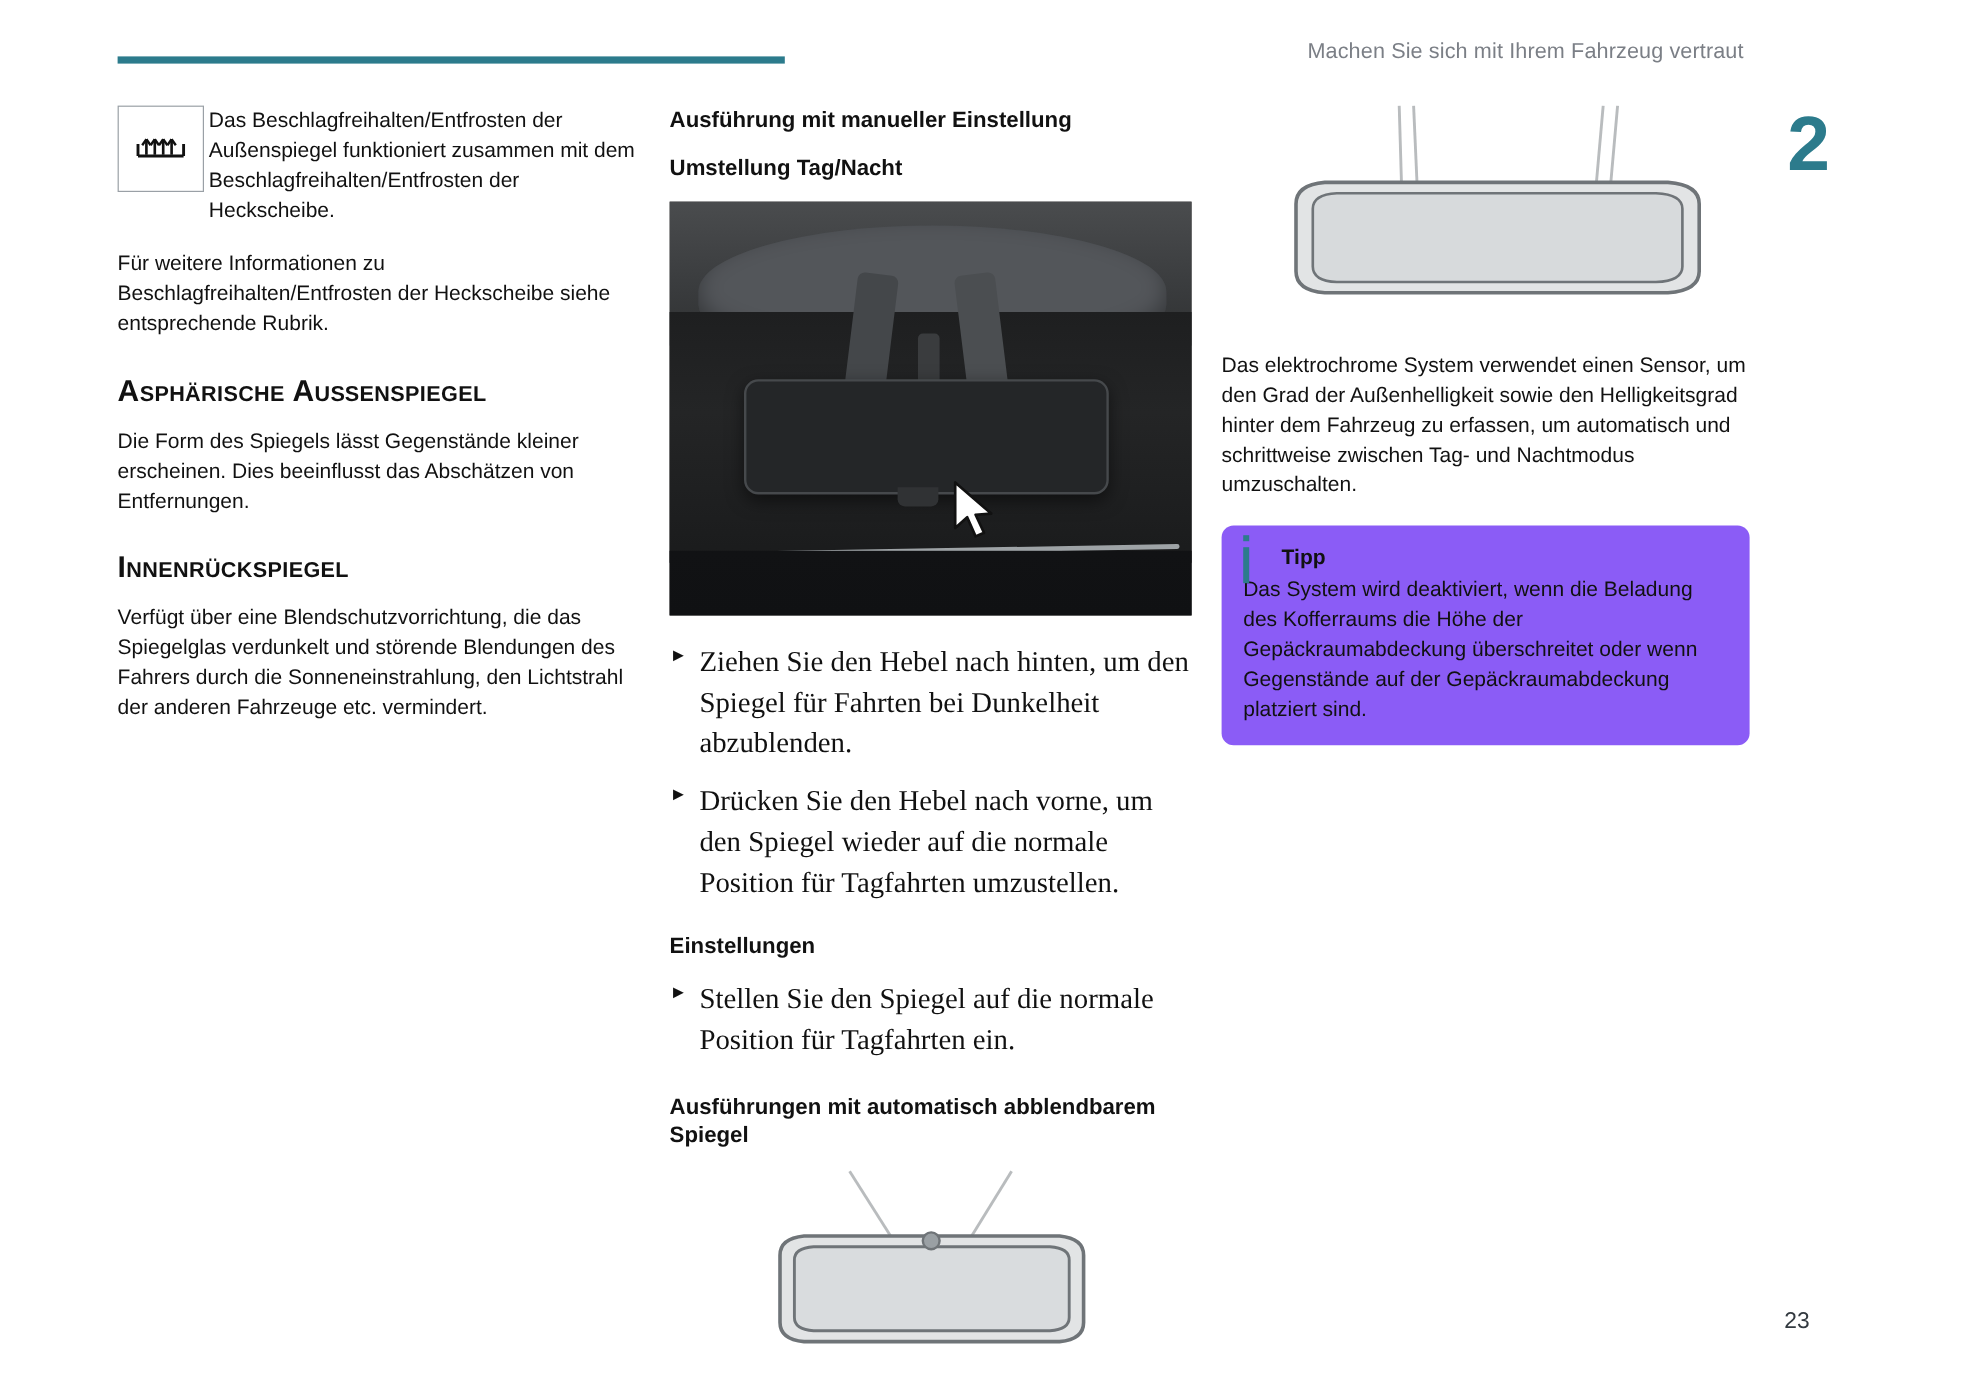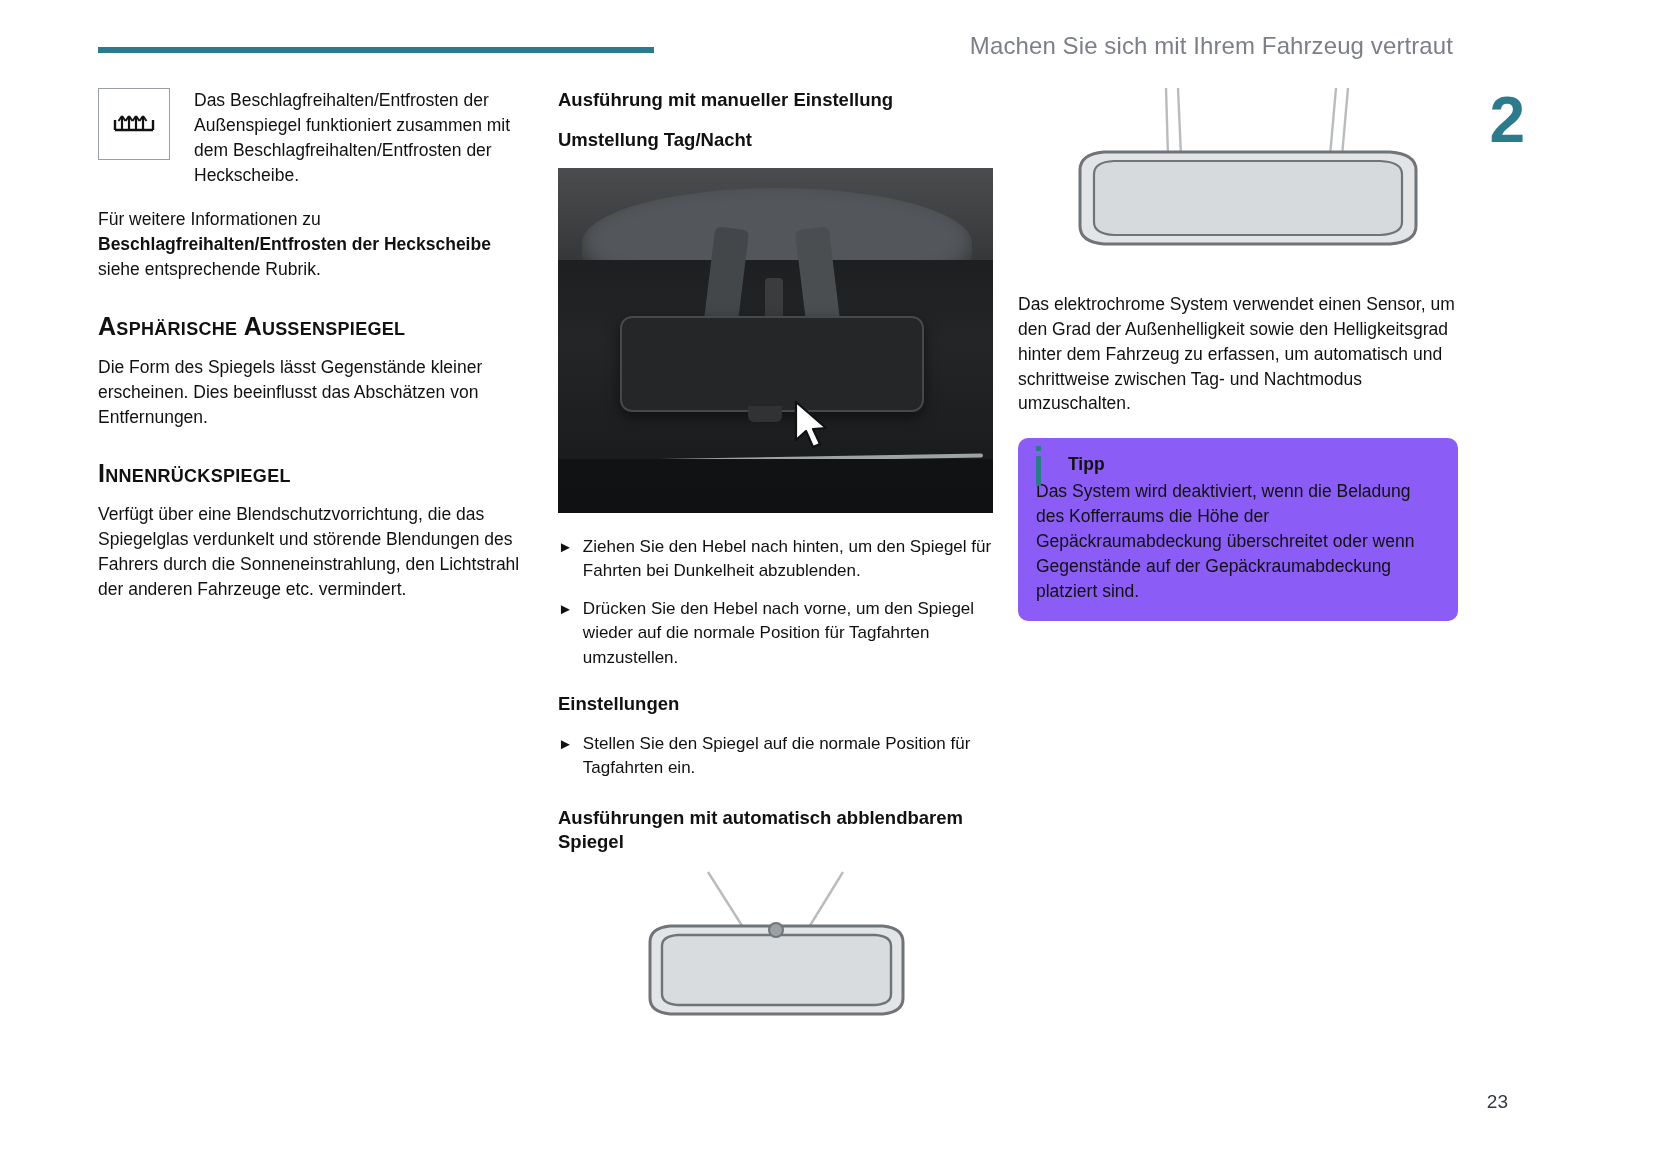--- a/index.html
+++ b/index.html
@@ -22,21 +22,21 @@
     left: 98px;
     top: 47px;
     width: 556px;
     height: 6px;
     background: #2c7b8c;
   }
   .header-title {
     position: absolute;
     right: 200px;
     top: 32px;
-    font-size: 24px;
+    font-size: 18px;
     color: #7b7f86;
     white-space: nowrap;
     letter-spacing: 0.1px;
   }
   .chapter-number {
     position: absolute;
     right: 128px;
     top: 88px;
     font-size: 64px;
     font-weight: bold;
@@ -74,27 +74,27 @@
     font-variant: small-caps;
     letter-spacing: 0.3px;
     color: #111;
   }
   p.body {
     font-size: 17.5px;
     line-height: 1.42;
     margin: 0 0 16px 0;
     color: #111;
   }
-  b { font-weight: bold; }
+  b { font-weight: normal; }
 
   
   .icon-row {
     display: flex;
     align-items: flex-start;
-    gap: 24px;
+    gap: 4px;
     margin-bottom: 20px;
   }
   .icon-box {
     flex: 0 0 auto;
     width: 70px;
     height: 70px;
     border: 1px solid #9aa0a6;
     background: #ffffff;
     display: flex;
     align-items: center;
@@ -112,22 +112,23 @@
     gap: 10px;
     margin-bottom: 14px;
   }
   .bullet .arrow {
     flex: 0 0 auto;
     color: #111;
     font-size: 15px;
     line-height: 1.6;
   }
   .bullet .btext {
-    font-size: 17px;
+    font-size: 24px;
     line-height: 1.42;
+    font-family: Liberation Serif, serif;
   }
 
   
   .photo {
     width: 435px;
     height: 345px;
     margin: 4px 0 22px 0;
     position: relative;
     overflow: hidden;
     background: #2b2b2b;

